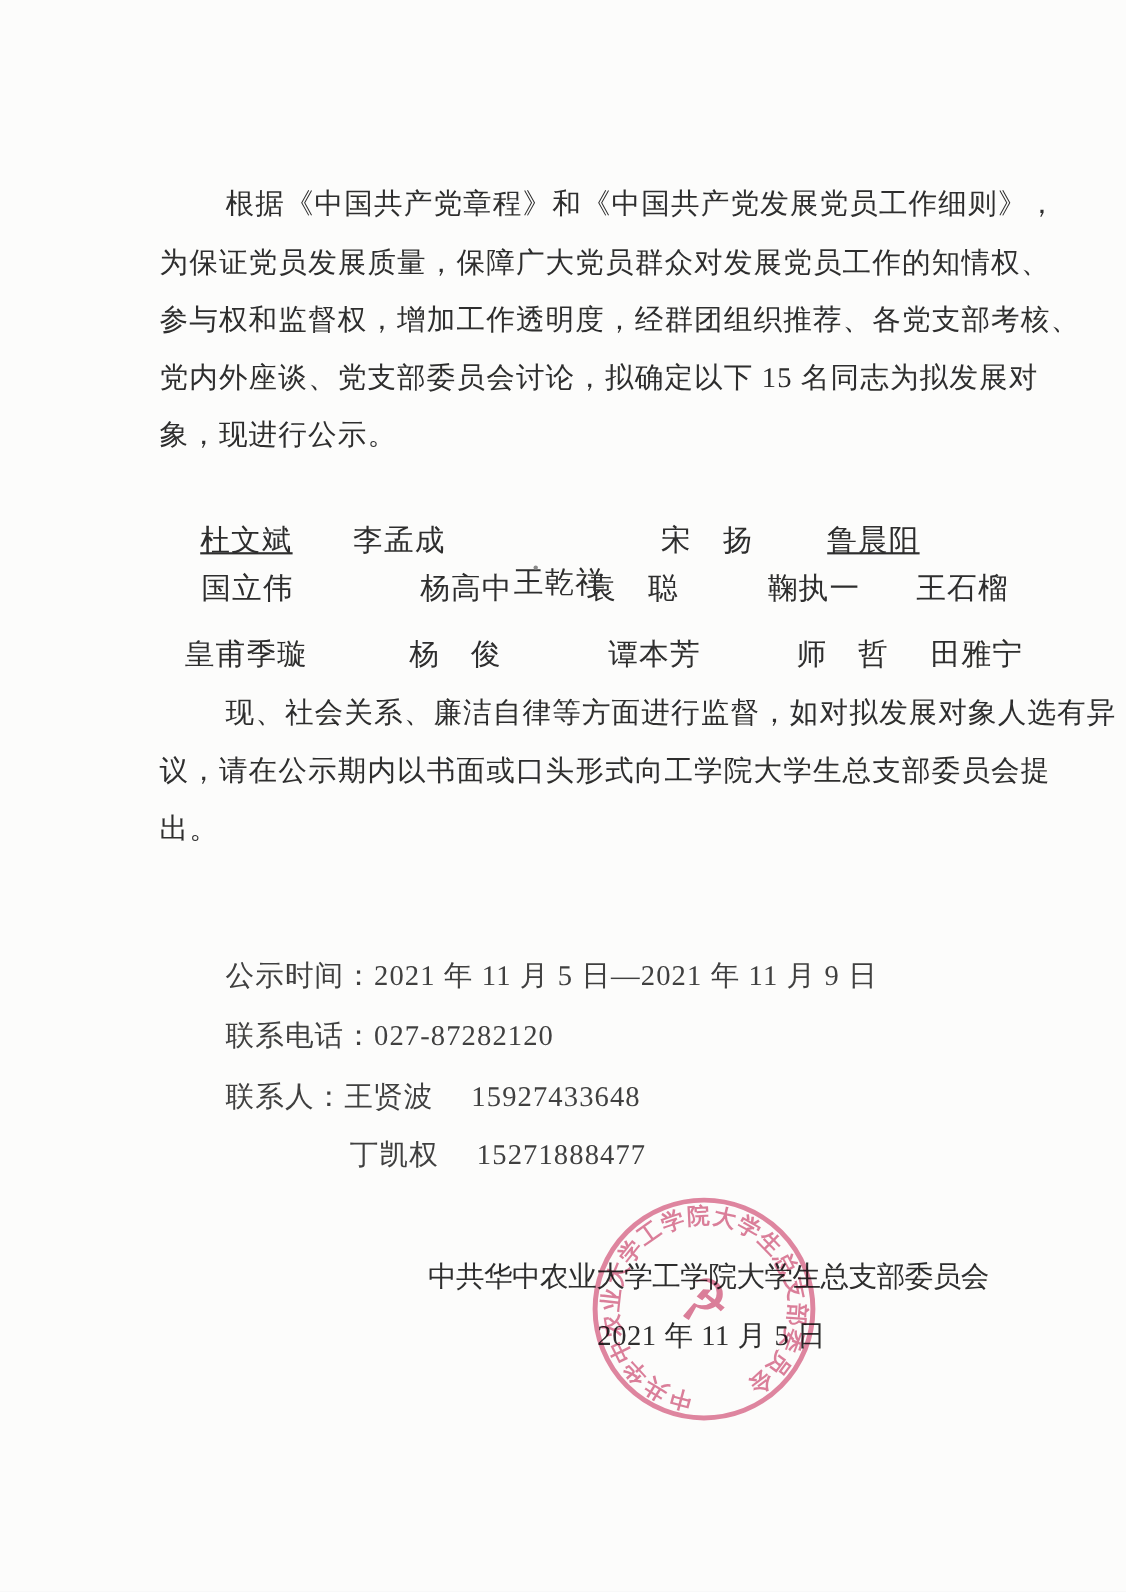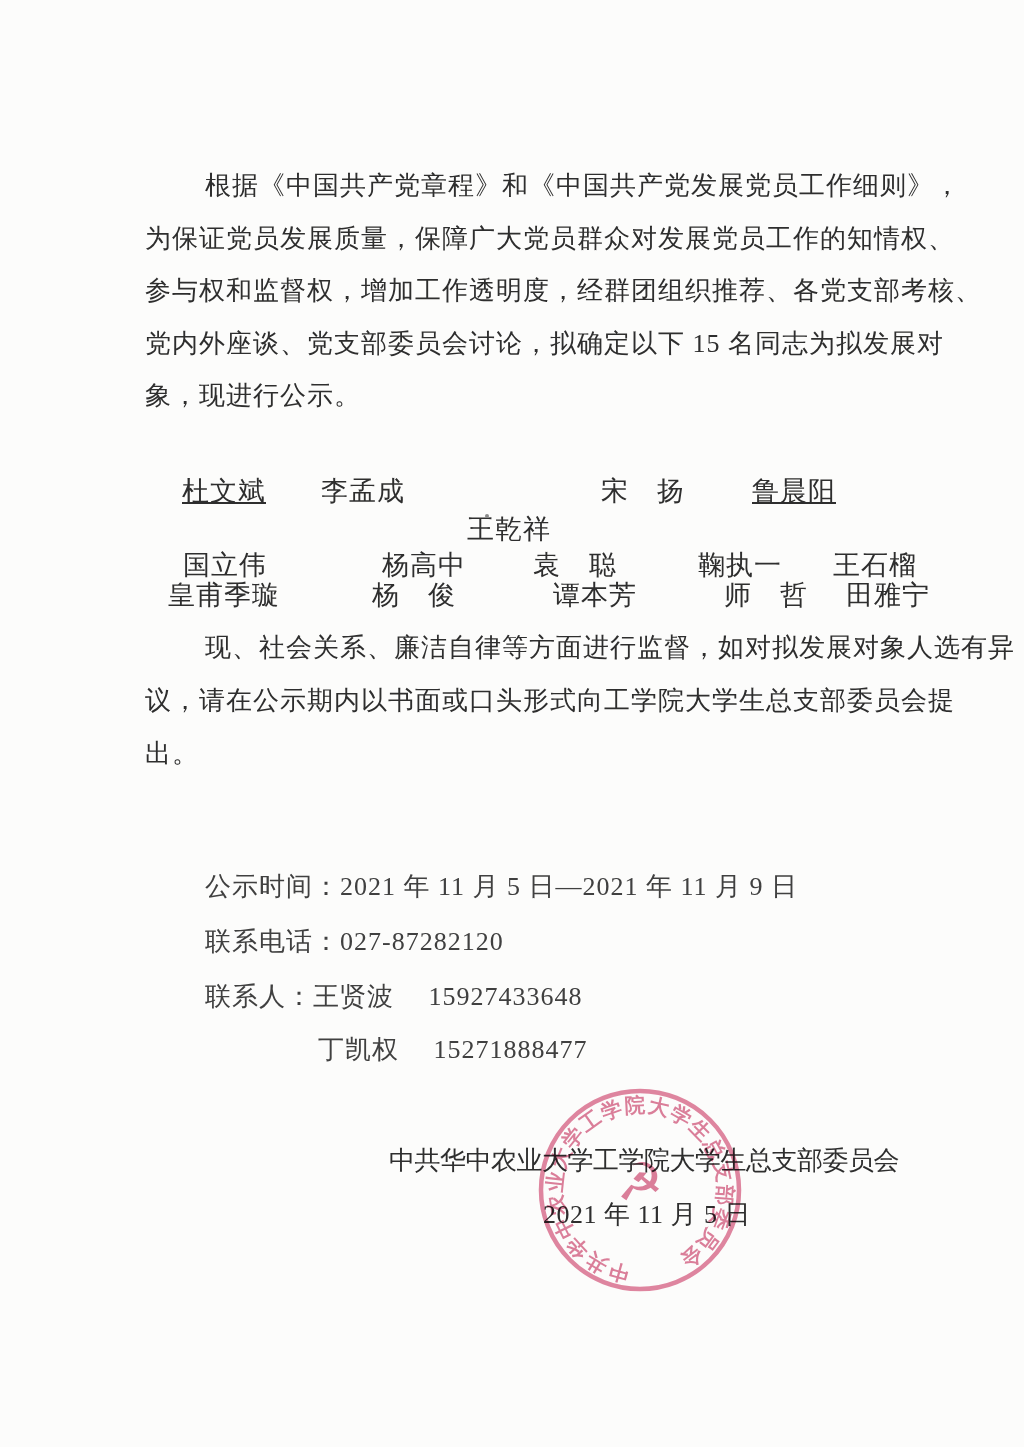--- a/index.html
+++ b/index.html
@@ -28,21 +28,21 @@
     letter-spacing:1px;white-space:nowrap;color:#2e2e2e;
   }
   #para1{top:160px;}
   #para1 .line:first-child, #para2 .line:first-child{text-indent:60px;}
   #para2{top:621px;}
   #para2 .line{height:53px;line-height:53px;}
   .name{
     position:absolute;font-size:27px;line-height:27px;height:27px;
     letter-spacing:1px;white-space:nowrap;color:#2e2e2e;
   }
-  .r1{top:478px;} .r2{top:552px;text-align:center;} .r3{top:582px;}
+  .r1{top:478px;} .r2{top:522px;text-align:center;} .r3{top:582px;}
   .r1.c1{left:182px;text-decoration:underline;} .r1.c2{left:321px;} .r1.c3{left:467px;margin-top:38px;} .r1.c4{left:601px;} .r1.c5{left:752px;text-decoration:underline;}
   .r2.c1{left:183px;} .r2.c2{left:382px;} .r2.c3{left:533px;} .r2.c4{left:698px;} .r2.c5{left:833px;}
   .r3.c1{left:168px;} .r3.c2{left:372px;} .r3.c3{left:553px;} .r3.c4{left:724px;} .r3.c5{left:846px;}
   .contact-line{
     position:absolute;left:205px;font-size:26px;height:27px;line-height:27px;
     letter-spacing:1px;white-space:nowrap;color:#404040;
   }
   #contact-time{top:873px;}
   #contact-phone{top:928px;}
   #contact-person1{top:983px;}

